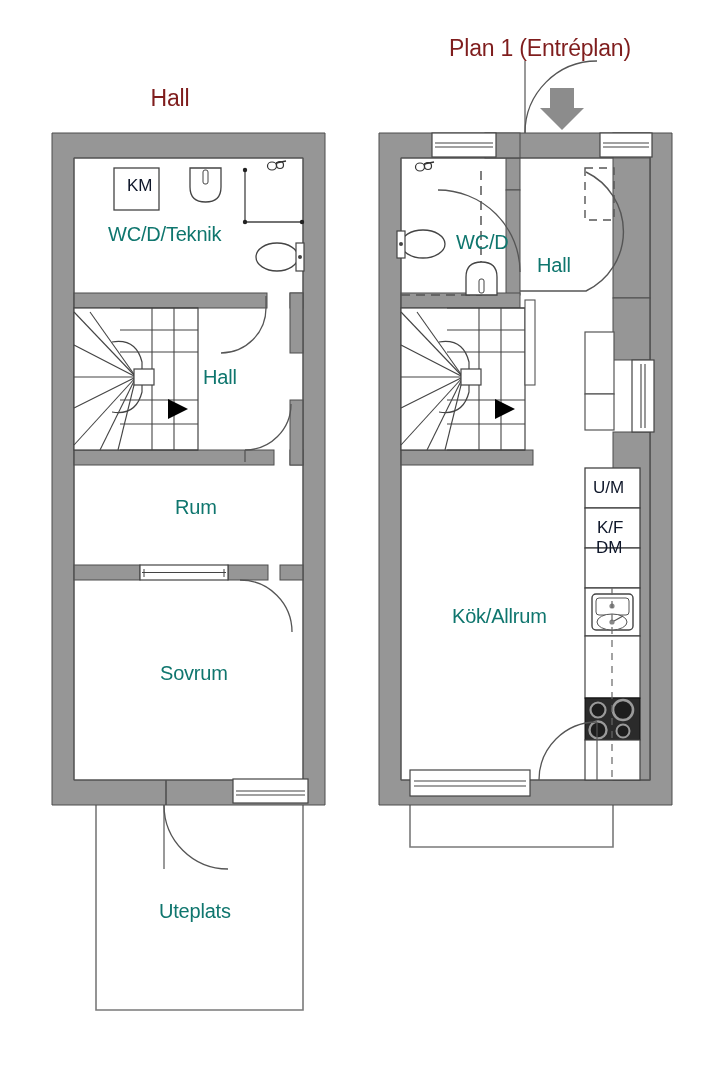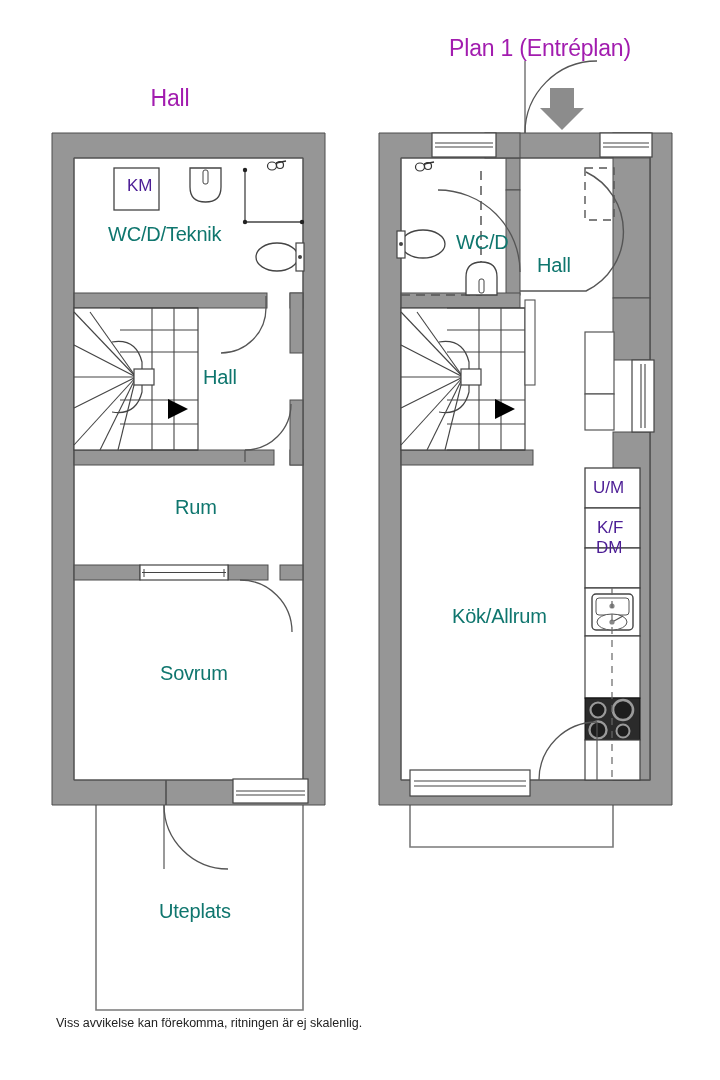--- a/index.html
+++ b/index.html
@@ -16,21 +16,21 @@
   }
   #stage {
     position: absolute;
     left: 0; top: 0;
     width: 720px;
     height: 1080px;
   }
   .plan-title {
     position: absolute;
     font-size: 23px;
-    color: #a21caf;
+    color: #7f1d1d;
     font-family: "Liberation Sans", sans-serif;
     white-space: nowrap;
     letter-spacing: -0.2px;
   }
   #title-left {
     left: 0; top: 85px;
     width: 340px;
     text-align: center;
   }
   #title-right {
@@ -42,21 +42,21 @@
     position: absolute;
     font-size: 20px;
     color: #0f766e;
     white-space: nowrap;
     font-family: "Liberation Sans", sans-serif;
     letter-spacing: -0.2px;
   }
   .small-label {
     position: absolute;
     font-size: 17px;
-    color: #4c1d95;
+    color: #0f172a;
     white-space: nowrap;
     font-family: "Liberation Sans", sans-serif;
   }
   #footnote {
     position: absolute;
     left: 56px;
     top: 1016px;
     font-size: 12.5px;
     color: #222222;
     font-family: "Liberation Sans", sans-serif;
@@ -380,15 +380,14 @@
   </svg>
 
   <div class="room-label" style="left:456px; top:231px;">WC/D</div>
   <div class="room-label" style="left:537px; top:254px;">Hall</div>
   <div class="room-label" style="left:436px; top:605px;margin-left:16px;">Kök/Allrum</div>
 
   <div class="small-label" style="left:593px; top:478px;text-align:center;">U/M</div>
   <div class="small-label" style="left:597px; top:518px;">K/F</div>
   <div class="small-label" style="left:596px; top:538px;">DM</div>
 
-  <div id="footnote">Viss avvikelse kan förekomma, ritningen är ej skalenlig.</div>
 
 </div>
 
 </body></html>

